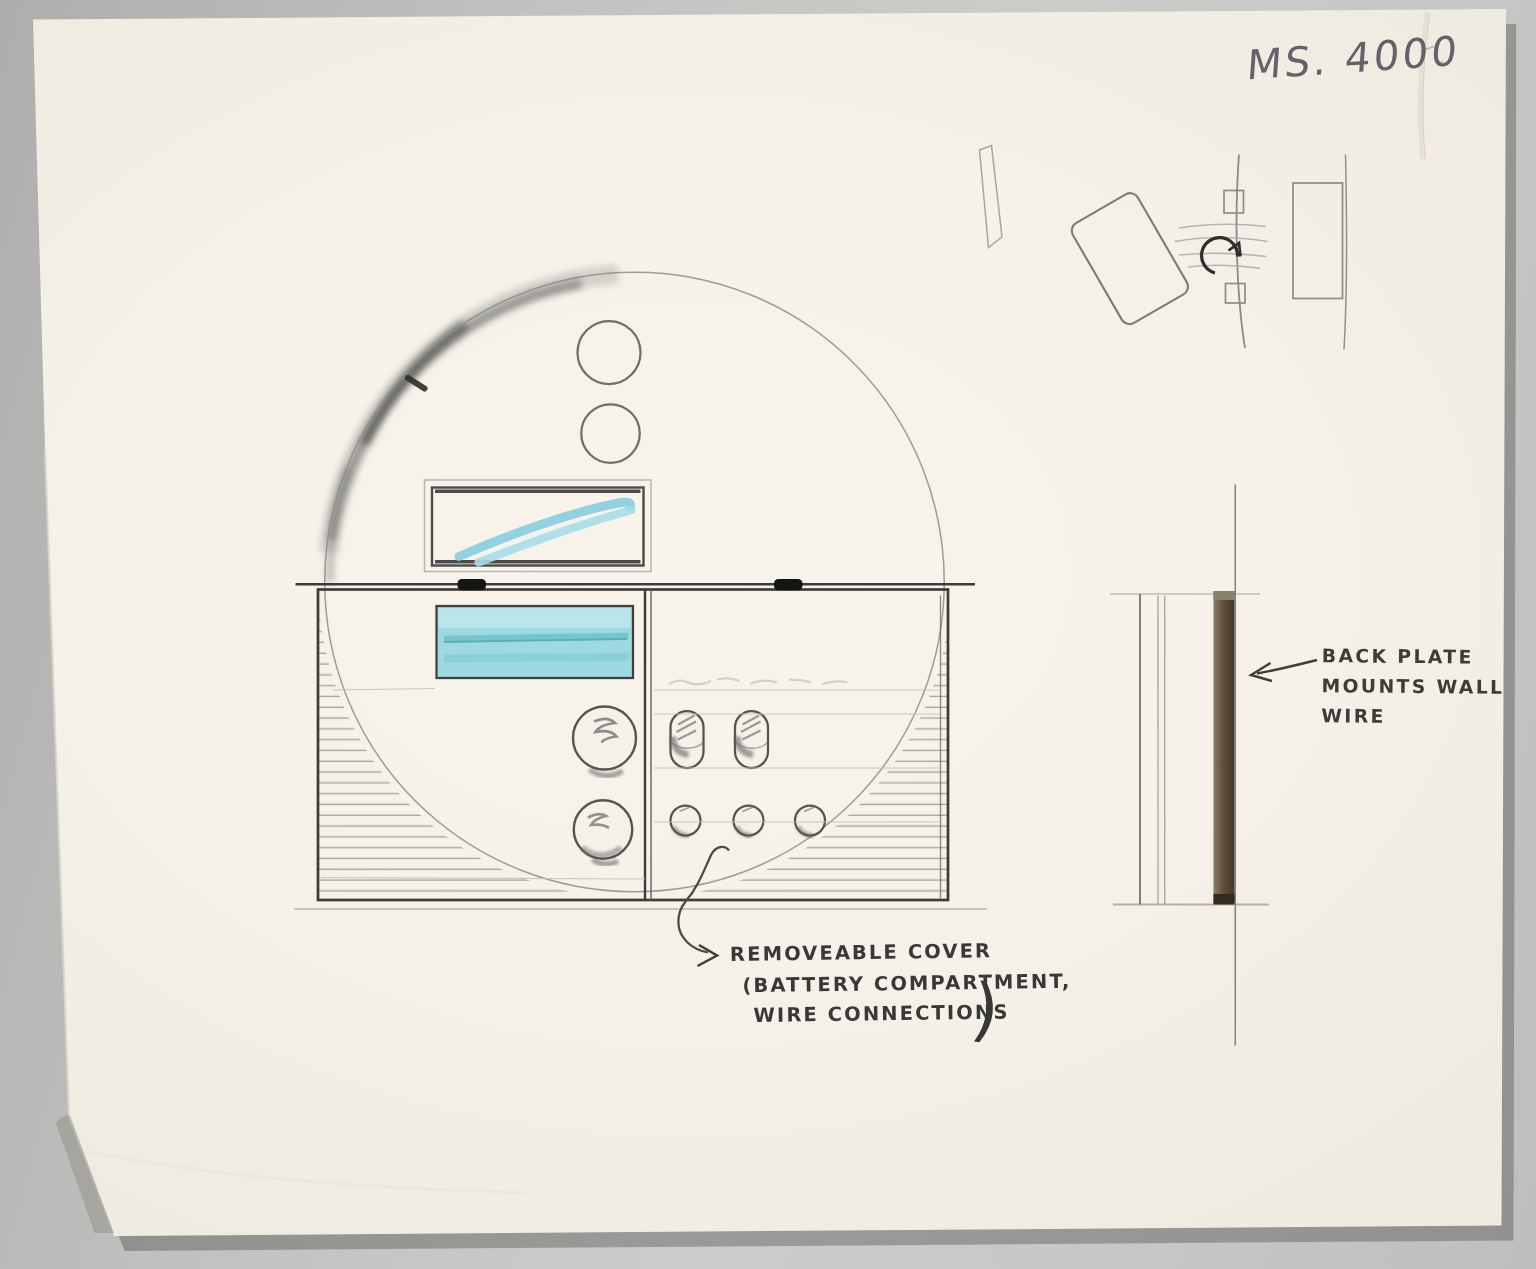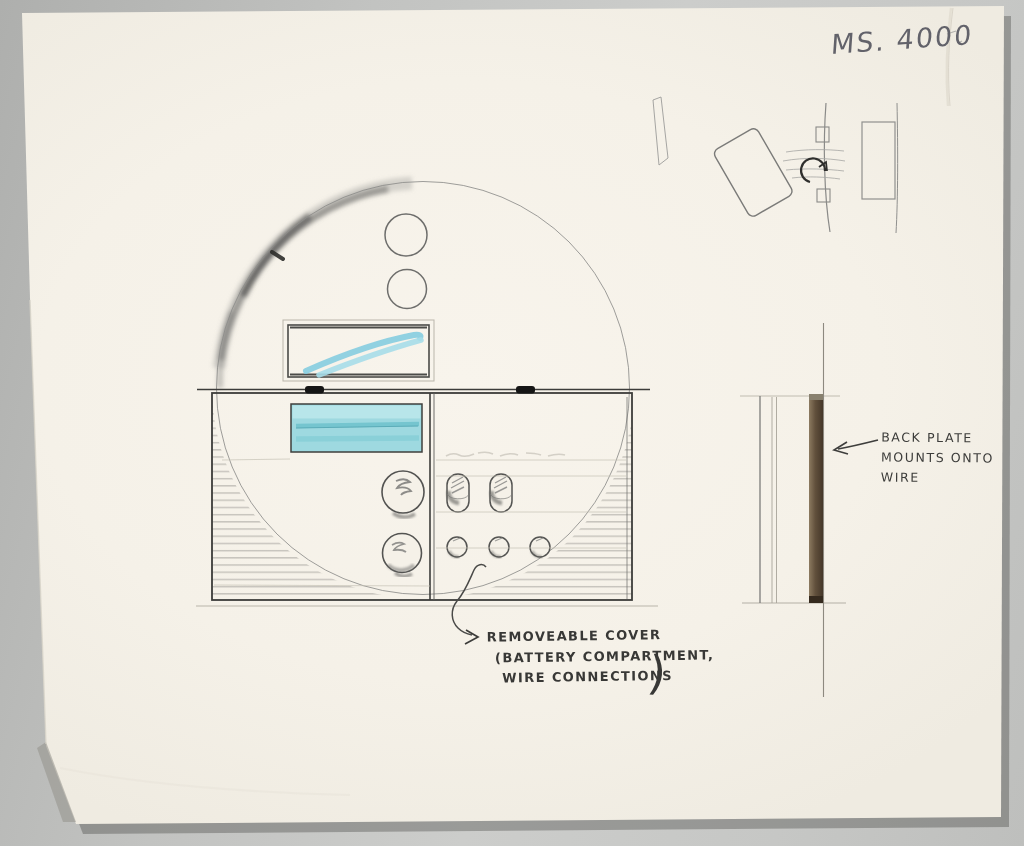--- a/index.html
+++ b/index.html
@@ -19,21 +19,21 @@
     background:
       radial-gradient(ellipse 700px 500px at 45% 45%, #f8f4ec 0%, #f5f1e8 60%, #efebe1 100%);
   }
   .sketch{position:absolute;left:0;top:0;}
   .hand{position:absolute;color:#3f3f3d;line-height:1.35;white-space:nowrap;}
   .title-hand{
     left:831px;top:22px;font-size:27px;color:#62626a;letter-spacing:2px;
     transform:rotate(-4deg) skewX(-8deg);font-weight:400;
   }
   .note-backplate{
-    left:881px;top:430px;font-size:12.5px;letter-spacing:1.6px;font-weight:400;
+    left:881px;top:430px;font-size:12.5px;letter-spacing:1.6px;font-weight:700;
     color:#3c3c3a;transform:rotate(0.5deg);
   }
   .note-backplate .ln{display:block;margin-bottom:3px;}
   .note-cover{
     left:487px;top:627px;font-size:13px;letter-spacing:1.4px;font-weight:700;
     color:#38383
 6;color:#383836;transform:rotate(-0.8deg);
   }
   .note-cover .ln{display:block;margin-bottom:3px;}
   .note-cover .ln2{margin-left:8px;}
@@ -216,21 +216,21 @@
         <path d="M897,103 c1,45 1,96 -1,130" fill="none" stroke="#90908e" stroke-width="1"></path>
       </g>
       <path d="M947,34 l9,-3 M958,43 l4,-2" stroke="#9a9a98" stroke-width="1.2" opacity="0.7"></path>
     </g>
   </svg>
 
   <div class="hand title-hand">MS. 4000</div>
 
   <div class="hand note-backplate">
     <span class="ln">BACK PLATE</span>
-    <span class="ln">MOUNTS ONTO</span>
+    <span class="ln">MOUNTS WALL</span>
     <span class="ln">WIRE</span>
   </div>
 
   <div class="hand note-cover">
     <span class="ln">REMOVEABLE COVER</span>
     <span class="ln ln2">(BATTERY COMPARTMENT,</span>
     <span class="ln ln3">WIRE CONNECTIONS</span>
   </div>
   <div class="big-paren">)</div>
 </div>

